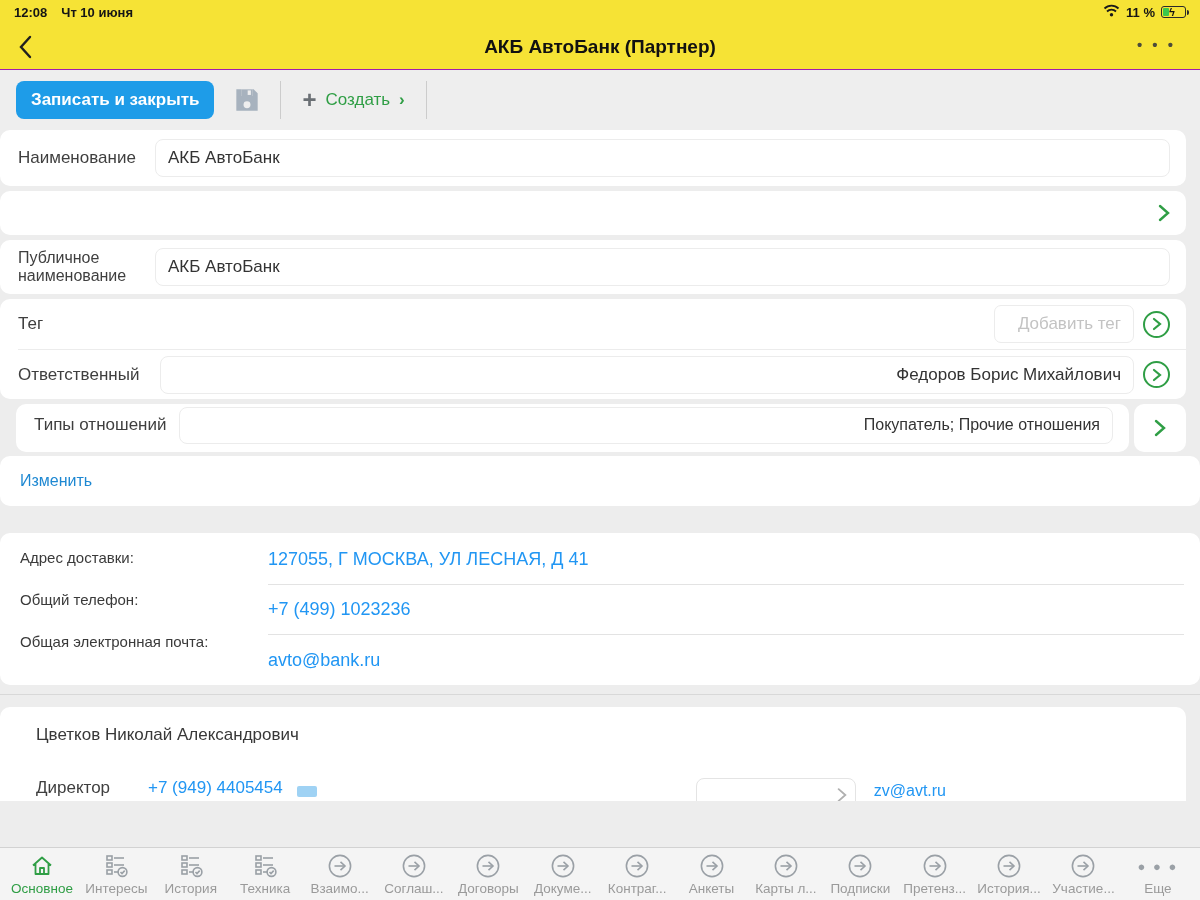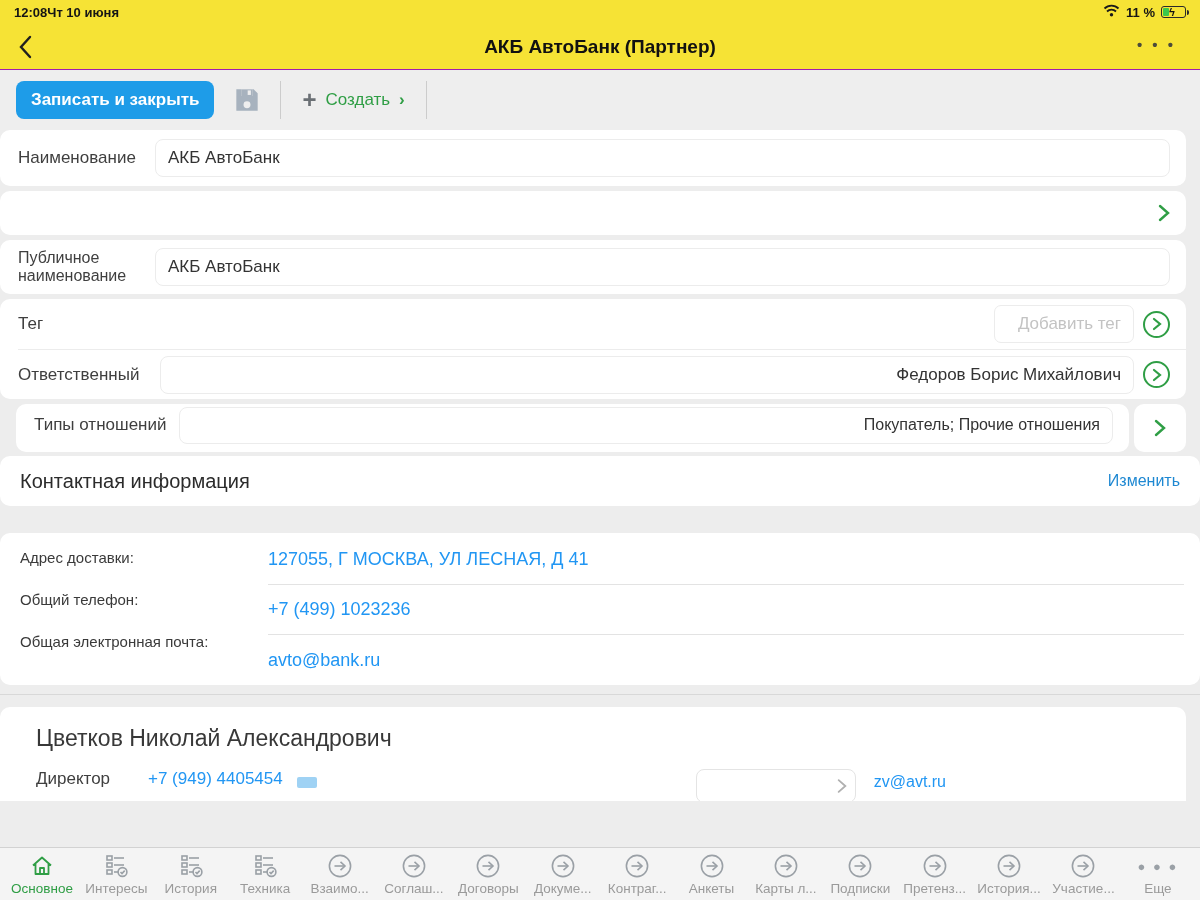--- a/index.html
+++ b/index.html
@@ -7,21 +7,21 @@
   body {
     font-family: "Liberation Sans", sans-serif;
     background:#ededed; position:relative; color:#333;
   }
   
   .statusbar {
     height:24px; background:#f6e335; display:flex; align-items:center;
     justify-content:space-between; padding:0 14px; font-size:13px;
     font-weight:bold; color:#151515;
   }
-  .sb-left { display:flex; align-items:center; }
+  .sb-left { display:flex; gap:14px; align-items:center; }
   .sb-right { display:flex; gap:6px; align-items:center; }
   .batt { position:relative; width:25px; height:12px; border:1.5px solid #2a2a2a;
     border-radius:3px; display:flex; align-items:center; padding:1px; }
   .batt::after { content:""; position:absolute; right:-4px; top:3px; width:2.5px;
     height:5px; background:#2a2a2a; border-radius:0 2px 2px 0; }
   .batt-fill { width:30%; height:100%; background:#3bc84c; border-radius:1px; }
   .bolt { position:absolute; left:7px; top:-1px; font-size:11px; color:#111; }
   
   .navbar {
     height:46px; background:#f6e335; border-bottom:1px solid #a21caf;
@@ -72,21 +72,21 @@
   .contact-card { display:flex; margin-right:0; border-radius:10px; }
   .c-labels { width:268px; padding:16px 0 0 20px; flex:none; }
   .c-labels div { font-size:15px; color:#3a3a3a; height:42px; }
   .c-values { flex:1; margin-right:16px; padding-top:2px; }
   .c-vrow { height:50px; display:flex; align-items:center; font-size:18px; color:#2196f3; cursor:pointer; }
   .c-vrow.bordered { border-bottom:1px solid #e3e3e3; }
   .thinline { height:1px; background:#d8d8d8; margin:9px 0 12px; }
   
   .director-card { background:#fff; border-radius:10px 10px 0 0; margin-right:14px;
     height:94px; overflow:hidden; padding-top:18px; }
-  .dir-name { padding-left:36px; font-size:23px; color:#383838; margin-bottom:3px; }
+  .dir-name { padding-left:36px; font-size:17px; color:#383838; margin-bottom:19px; }
   .dir-row { display:flex; align-items:center; padding-left:36px; }
   .dir-label { font-size:17px; color:#3f3f3f; width:112px; flex:none; }
   .dir-phone { color:#2196f3; font-size:17px; }
   .msg-icon { width:20px; height:11px; background:#9fd2f4; border-radius:2px;
     margin-left:14px; margin-top:6px; }
   .dir-box { width:160px; height:34px; border:1px solid #e4e4e4; border-radius:8px;
     margin-top:14px; display:flex; align-items:center; justify-content:flex-end;
     padding-right:8px; color:#9a9a9a; }
   .dir-email { color:#2196f3; font-size:16px; margin:6px 240px 0 18px; }
   
@@ -211,21 +211,20 @@
       </div>
     </div>
     <div class="chev-box" style="margin-right:14px;">
       <svg width="12" height="18" viewBox="0 0 12 18">
           <polyline points="2,2 10,9 2,16" fill="none" stroke="#2f9e45" stroke-width="2.4" stroke-linecap="round"></polyline>
         </svg>
     </div>
   </div>
 
   <div class="card sect-head" style="margin-right:0; border-radius:10px;">
-    <span class="sect-title">Контактная информация</span>
     <span class="link">Изменить</span>
   </div>
 
   <div class="card contact-card">
     <div class="c-labels">
       <div>Адрес доставки:</div>
       <div>Общий телефон:</div>
       <div>Общая электронная почта:</div>
     </div>
     <div class="c-values">

